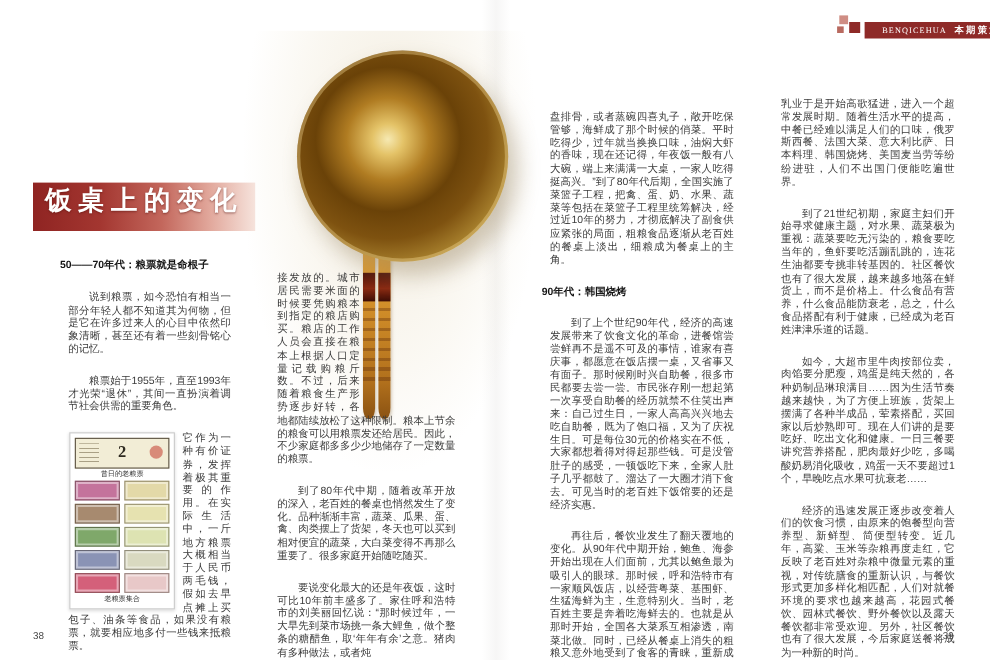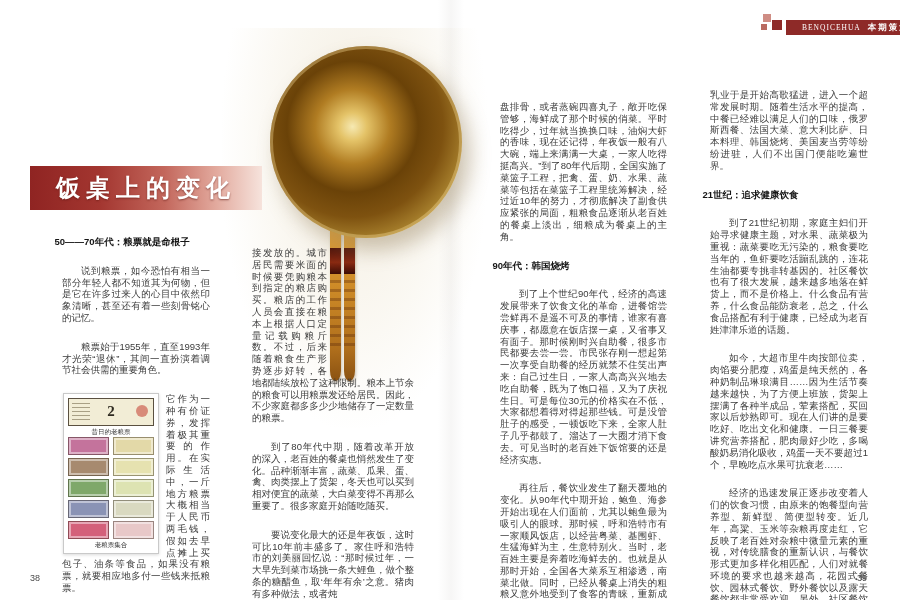--- a/index.html
+++ b/index.html
@@ -27,23 +27,23 @@
   .cs1{left:330px;} .cs2{left:344px;}
   .chopstick::before{content:"";position:absolute;left:0;top:30px;width:100%;height:26px;
       background:linear-gradient(180deg,#4a0f06,#8a2a12 55%,#3c0d05);}
   .chopstick::after{content:"";position:absolute;left:0;top:62px;width:100%;height:70px;
       background:repeating-linear-gradient(180deg,rgba(90,40,10,.35) 0 3px,rgba(0,0,0,0) 3px 9px);}
   .bowl{position:absolute;left:270px;top:46px;width:192px;height:192px;border-radius:50%;z-index:4;
       background:radial-gradient(circle at 43% 42%, #f6e9b2 0%, #e4c368 9%, #b07c22 24%, #6a4208 42%, #7e5210 58%, #a9822e 74%, #d9b45c 86%, #93621a 96%, #7a4e10 100%);
       box-shadow:8px 12px 20px rgba(150,130,95,.45), inset 0 0 0 3px rgba(255,230,160,.35);}
 
   
-  .title-banner{position:absolute;left:30px;top:166px;width:232px;height:44px;z-index:5;
+  .title-banner{position:absolute;left:30px;top:166px;width:202px;height:44px;z-index:5;
       background:linear-gradient(90deg,#8f2422 0%,#a33630 30%,#c3675c 58%,#e2a99d 80%,#f6e3dc 100%);
-      display:flex;align-items:center;justify-content:center;font-family:Liberation Serif, serif;}
+      display:flex;justify-content:center;font-family:Liberation Serif, serif;}
   .title-banner .t{color:#fff;font-size:24px;font-weight:bold;letter-spacing:6px;
       text-shadow:0 1px 2px rgba(90,20,15,.6);}
 
   
   .col{position:absolute;z-index:2;color:#3b3b3b;font-size:9.5px;line-height:11.8px;text-align:justify;}
   .col-l1{left:45px;top:233px;width:182px;}
   .col-l2{left:235px;top:230px;width:196px;}
   .col-r1{left:483px;top:84px;width:201px;}
   .col-r2{left:693px;top:72px;width:192px;}
   .para{margin:17px;text-indent:2em;}
@@ -141,21 +141,20 @@
         <p class="para cont">盘排骨，或者蒸碗四喜丸子，敞开吃保管够，海鲜成了那个时候的俏菜。平时吃得少，过年就当换换口味，油焖大虾的香味，现在还记得，年夜饭一般有八大碗，端上来满满一大桌，一家人吃得挺高兴。”到了80年代后期，全国实施了菜篮子工程，把禽、蛋、奶、水果、蔬菜等包括在菜篮子工程里统筹解决，经过近10年的努力，才彻底解决了副食供应紧张的局面，粗粮食品逐渐从老百姓的餐桌上淡出，细粮成为餐桌上的主角。</p>
         <h3 class="sec-h">90年代：韩国烧烤</h3>
         <p class="para">到了上个世纪90年代，经济的高速发展带来了饮食文化的革命，进餐馆尝尝鲜再不是遥不可及的事情，谁家有喜庆事，都愿意在饭店摆一桌，又省事又有面子。那时候刚时兴自助餐，很多市民都要去尝一尝。市民张存刚一想起第一次享受自助餐的经历就禁不住笑出声来：自己过生日，一家人高高兴兴地去吃自助餐，既为了饱口福，又为了庆祝生日。可是每位30元的价格实在不低，大家都想着得对得起那些钱。可是没管肚子的感受，一顿饭吃下来，全家人肚子几乎都鼓了。溜达了一大圈才消下食去。可见当时的老百姓下饭馆要的还是经济实惠。</p>
         <p class="para">再往后，餐饮业发生了翻天覆地的变化。从90年代中期开始，鲍鱼、海参开始出现在人们面前，尤其以鲍鱼最为吸引人的眼球。那时候，呼和浩特市有一家顺风饭店，以经营粤菜、基围虾、生猛海鲜为主，生意特别火。当时，老百姓主要是奔着吃海鲜去的。也就是从那时开始，全国各大菜系互相渗透，南菜北做。同时，已经从餐桌上消失的粗粮又意外地受到了食客的青睐，重新成为饭桌上的新宠。与此同时，老百姓把牛奶从特种营养品的位置摆上了普通餐桌，中国</p>
       </div>
   </div>
 
   <div class="col col-r2">
     <div>
         <p class="para cont">乳业于是开始高歌猛进，进入一个超常发展时期。随着生活水平的提高，中餐已经难以满足人们的口味，俄罗斯西餐、法国大菜、意大利比萨、日本料理、韩国烧烤、美国麦当劳等纷纷进驻，人们不出国门便能吃遍世界。</p>
-        <h3 class="sec-h">21世纪：追求健康饮食</h3>
         <p class="para">到了21世纪初期，家庭主妇们开始寻求健康主题，对水果、蔬菜极为重视：蔬菜要吃无污染的，粮食要吃当年的，鱼虾要吃活蹦乱跳的，连花生油都要专挑非转基因的。社区餐饮也有了很大发展，越来越多地落在鲜货上，而不是价格上。什么食品有营养，什么食品能防衰老，总之，什么食品搭配有利于健康，已经成为老百姓津津乐道的话题。</p>
         <p class="para">如今，大超市里牛肉按部位卖，肉馅要分肥瘦，鸡蛋是纯天然的，各种奶制品琳琅满目……因为生活节奏越来越快，为了方便上班族，货架上摆满了各种半成品，荤素搭配，买回家以后炒熟即可。现在人们讲的是要吃好、吃出文化和健康。一日三餐要讲究营养搭配，肥肉最好少吃，多喝酸奶易消化吸收，鸡蛋一天不要超过1个，早晚吃点水果可抗衰老……</p>
         <p class="para">经济的迅速发展正逐步改变着人们的饮食习惯，由原来的饱餐型向营养型、新鲜型、简便型转变。近几年，高粱、玉米等杂粮再度走红，它反映了老百姓对杂粮中微量元素的重视，对传统膳食的重新认识，与餐饮形式更加多样化相匹配，人们对就餐环境的要求也越来越高，花园式餐饮、园林式餐饮、野外餐饮以及露天餐饮都非常受欢迎。另外，社区餐饮也有了很大发展，今后家庭送餐将成为一种新的时尚。</p>
         <p class="byline">(黎明)</p>
       </div>
   </div>
 
   <div class="spine"></div>
   <div class="pagenum pn-l">38</div>
   <div class="pagenum pn-r">39</div>

